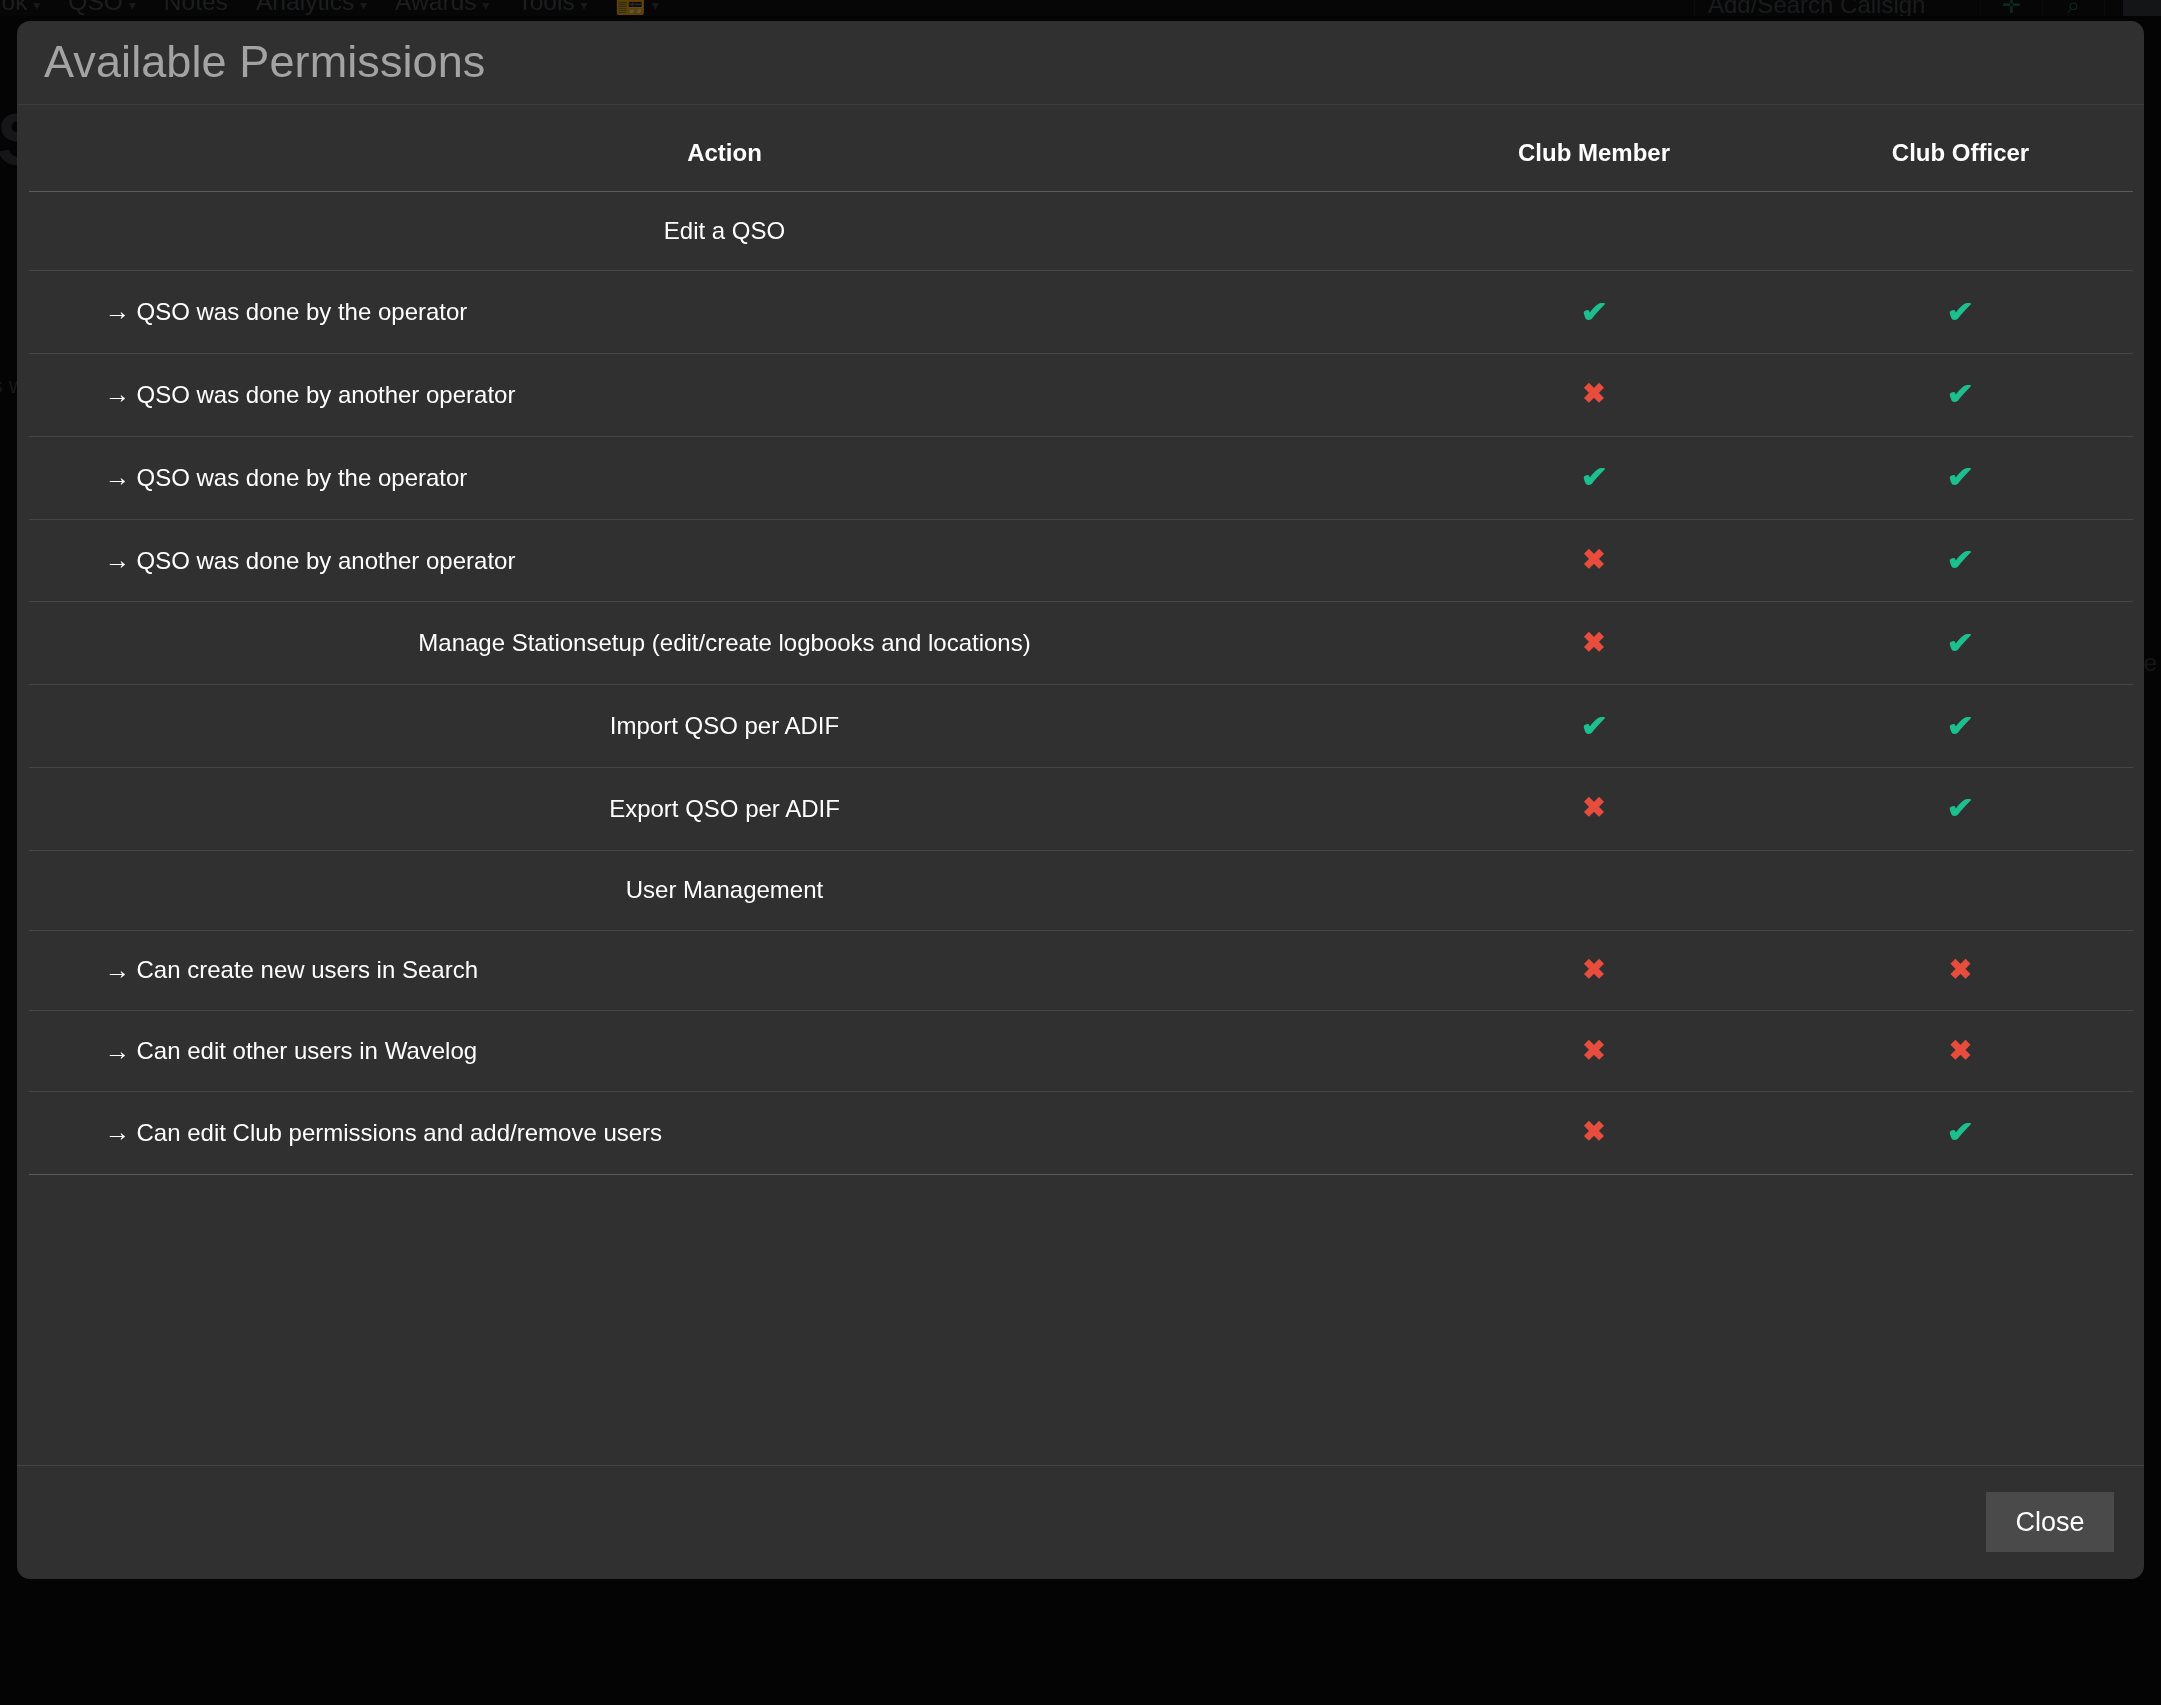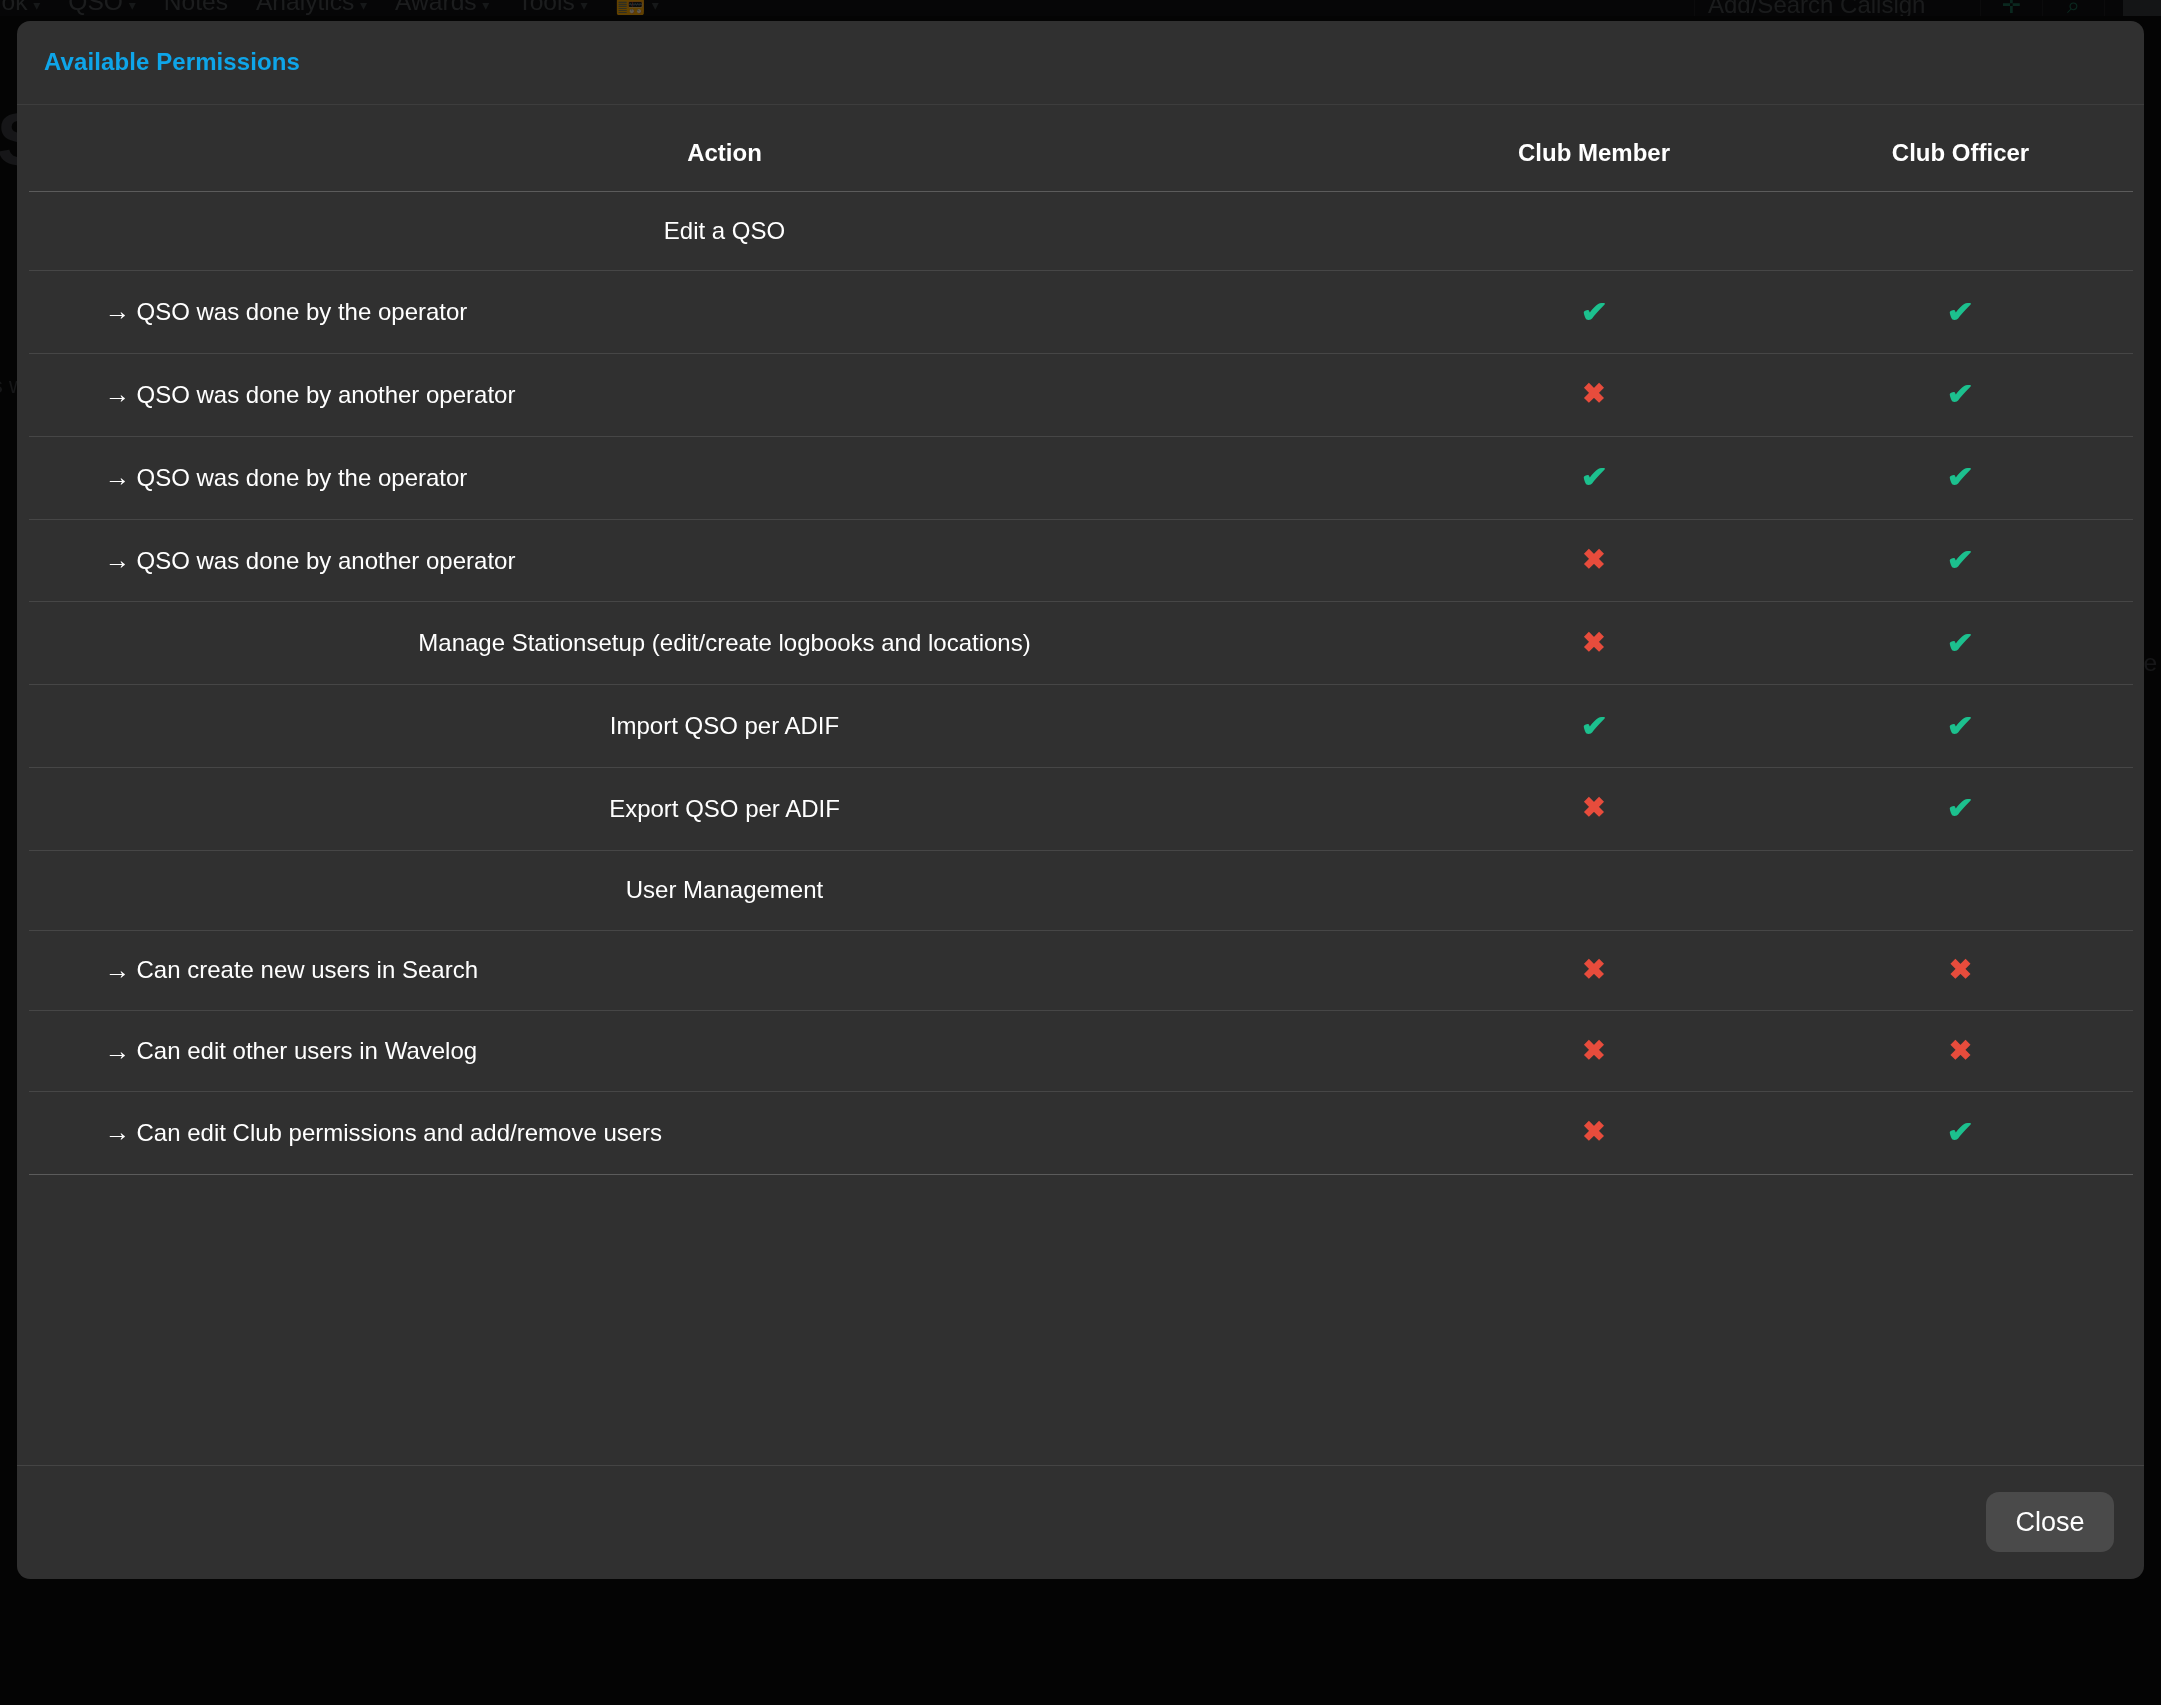--- a/index.html
+++ b/index.html
@@ -106,23 +106,23 @@
 
   #modal-header {
     height: 84px;
     flex: 0 0 84px;
     border-bottom: 0.8px solid #3d3d3d;
     display: flex;
     align-items: center;
     padding: 0 27px;
   }
   #modal-title {
-    color: #0ea5e9;
-    font-size: 24px;
-    font-weight: 700;
+    color: #a3a3a3;
+    font-size: 45px;
+    font-weight: 400;
     letter-spacing: 0.1px;
   }
 
   #modal-body {
     flex: 1 1 auto;
     padding: 0 11.5px;
     overflow: hidden;
   }
 
   
@@ -197,21 +197,21 @@
     border-top: 0.8px solid #444444;
     display: flex;
     align-items: center;
     justify-content: flex-end;
     padding-right: 30px;
   }
   #close-button {
     background: #4a4a4a;
     color: #ffffff;
     border: none;
-    border-radius: 13px;
+    border-radius: 0;
     font-family: "Liberation Sans", sans-serif;
     font-size: 27px;
     padding: 14.8px 29.5px;
     cursor: pointer;
   }
 </style>
 </head>
 <body>
 
 <div id="app-background">

